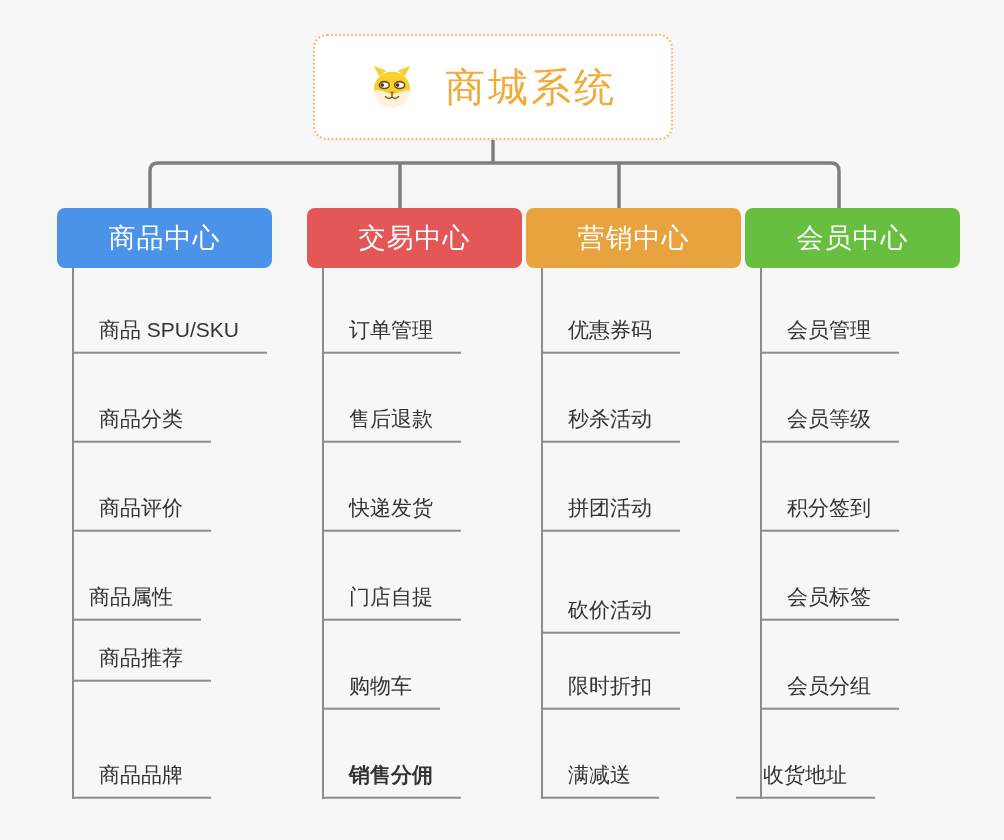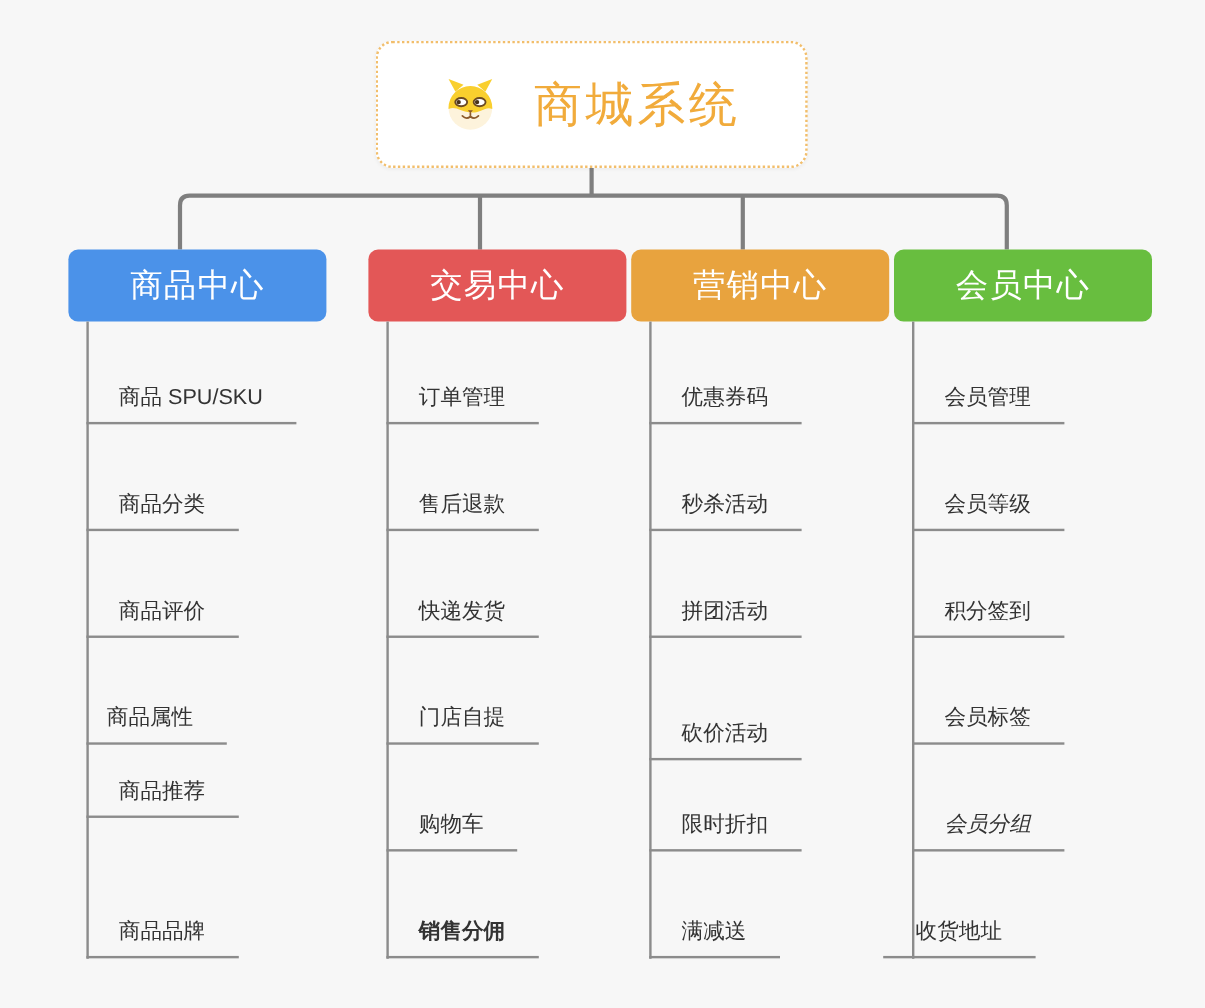--- a/index.html
+++ b/index.html
@@ -58,21 +58,21 @@
     position: absolute;
     top: 268px;
     width: 2px; height: 531px;
     background: var(--branch-line, #8C8C8C);
   }
   .topic-item {
     position: absolute;
     transform: translateY(-100%);
     padding: 4px 28px 9px 27px;
     border-bottom: 2px solid var(--branch-line, #8C8C8C);
-    font-size: 18px;
+    font-size: 21px;
     line-height: 1.3;
     color: var(--item-text, #333333);
     white-space: nowrap;
     cursor: default;
   }
 </style>
 </head>
 <body>
 
 <div id="canvas">
@@ -131,17 +131,17 @@
       <div class="topic-item" style="left: 541px; top: 532px;">拼团活动</div>
       <div class="topic-item" style="left: 541px; top: 621px; margin-top: 13px;">砍价活动</div>
       <div class="topic-item" style="left: 541px; top: 710px;">限时折扣</div>
       <div class="topic-item" style="left: 541px; top: 799px;">满减送</div>
       <div class="branch-node" style="left: 745px; background: rgb(104, 190, 63);">会员中心</div>
       <div class="trunk" style="left: 760px;"></div>
       <div class="topic-item" style="left: 760px; top: 354px;">会员管理</div>
       <div class="topic-item" style="left: 760px; top: 443px;">会员等级</div>
       <div class="topic-item" style="left: 760px; top: 532px;">积分签到</div>
       <div class="topic-item" style="left: 760px; top: 621px;">会员标签</div>
-      <div class="topic-item" style="left: 760px; top: 710px; font-style: italic;">会员分组</div>
+      <div class="topic-item" style="left: 760px; top: 710px;">会员分组</div>
       <div class="topic-item" style="left: 736px; top: 799px;">收货地址</div>
     </div>
 
 </div>
 
 </body></html>

